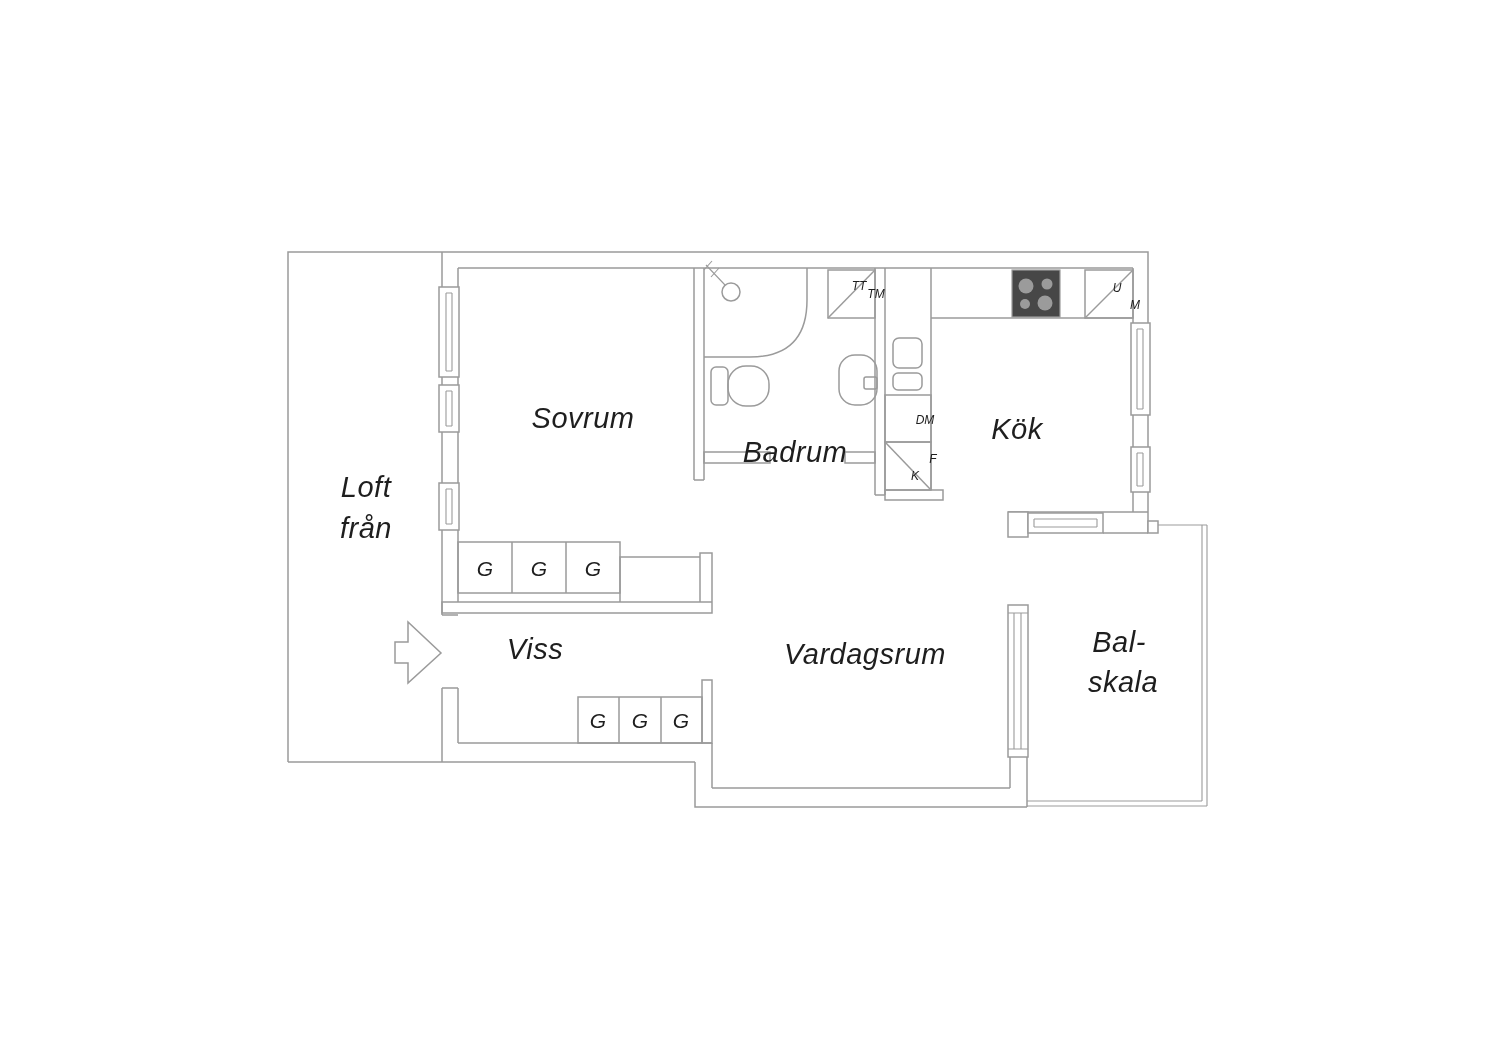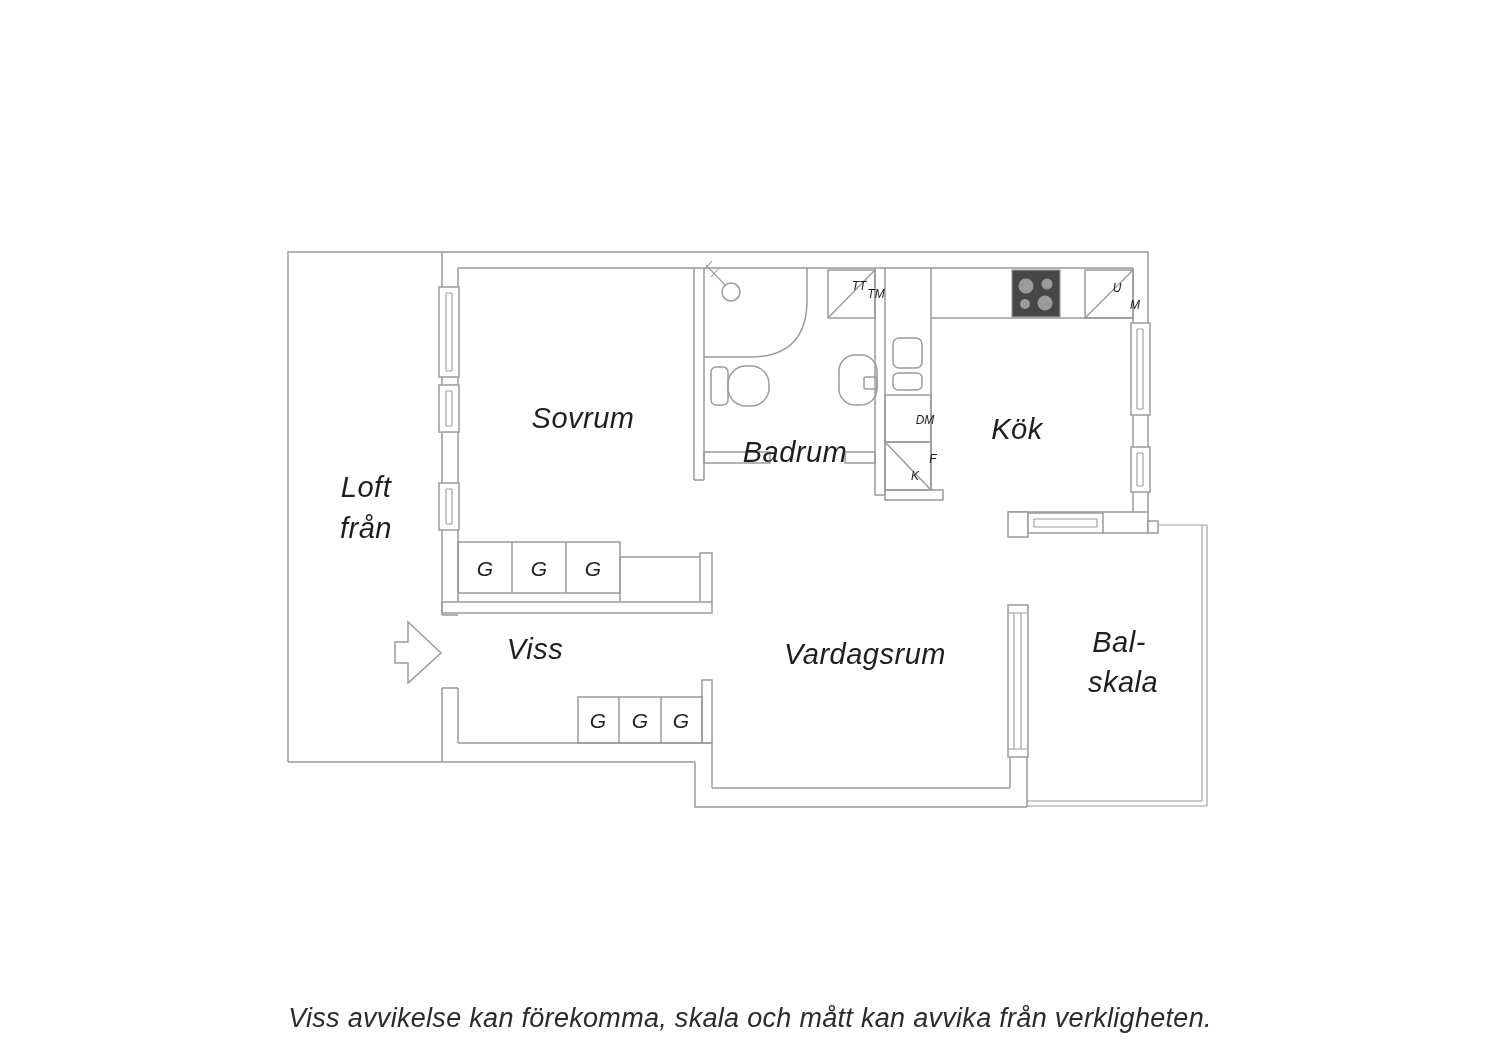--- a/index.html
+++ b/index.html
@@ -161,15 +161,14 @@
   <span class="lbl small" style="left:1101px;top:288px;">U</span>
   <span class="lbl small" style="left:1119px;top:305px;">M</span>
 
   <span class="lbl g" style="left:485px;top:568px;">G</span>
   <span class="lbl g" style="left:539px;top:568px;">G</span>
   <span class="lbl g" style="left:593px;top:568px;">G</span>
   <span class="lbl g" style="left:598px;top:720px;">G</span>
   <span class="lbl g" style="left:640px;top:720px;">G</span>
   <span class="lbl g" style="left:681px;top:720px;">G</span>
 
-  <span class="lbl caption" style="left:750px;top:1018px;">Viss avvikelse kan förekomma, skala och mått kan avvika från verkligheten.</span>
 
 </div>
 
 </body></html>

